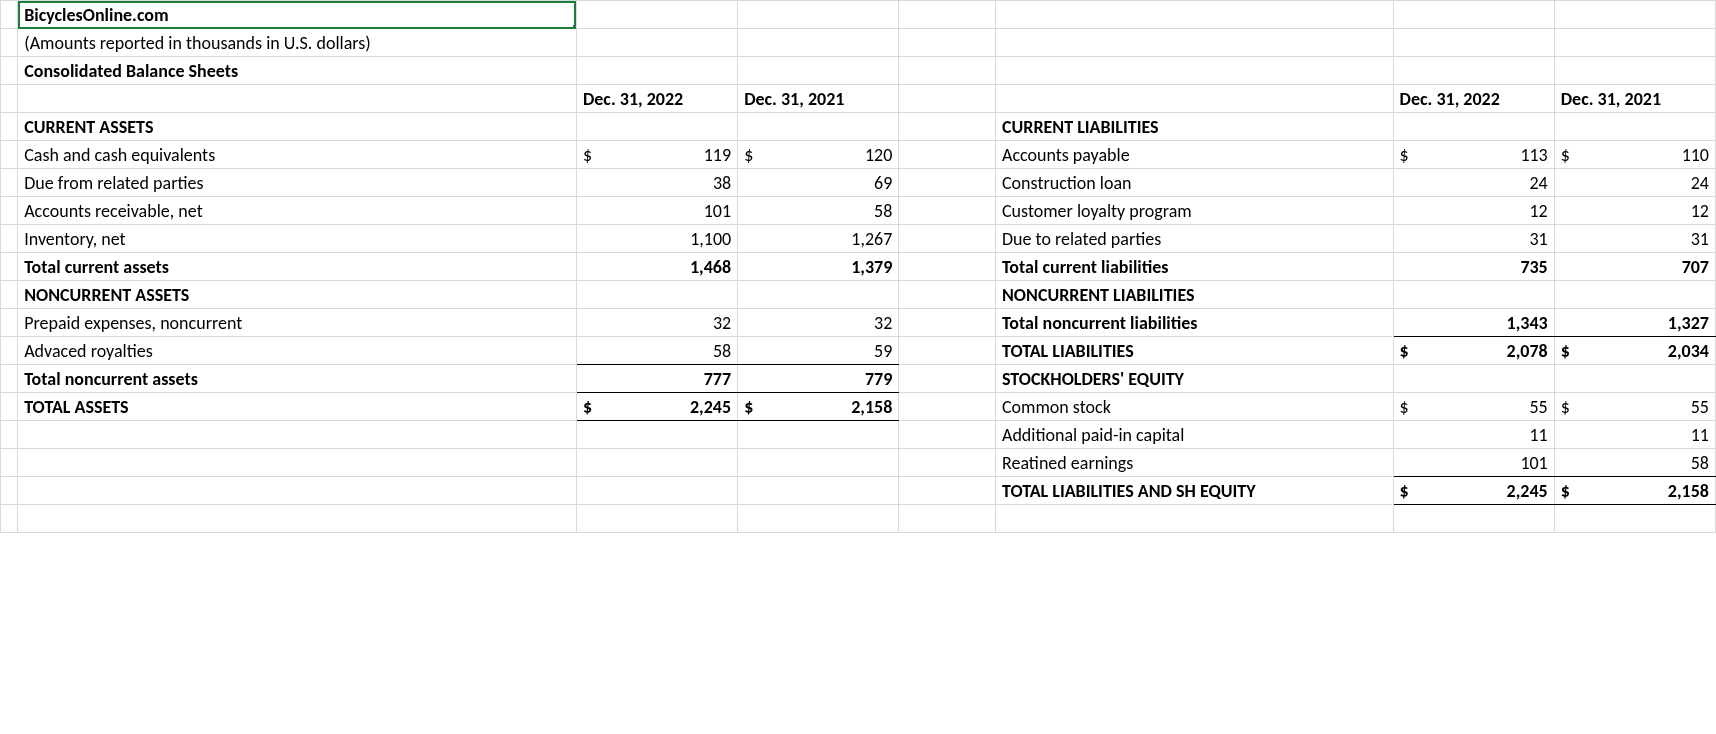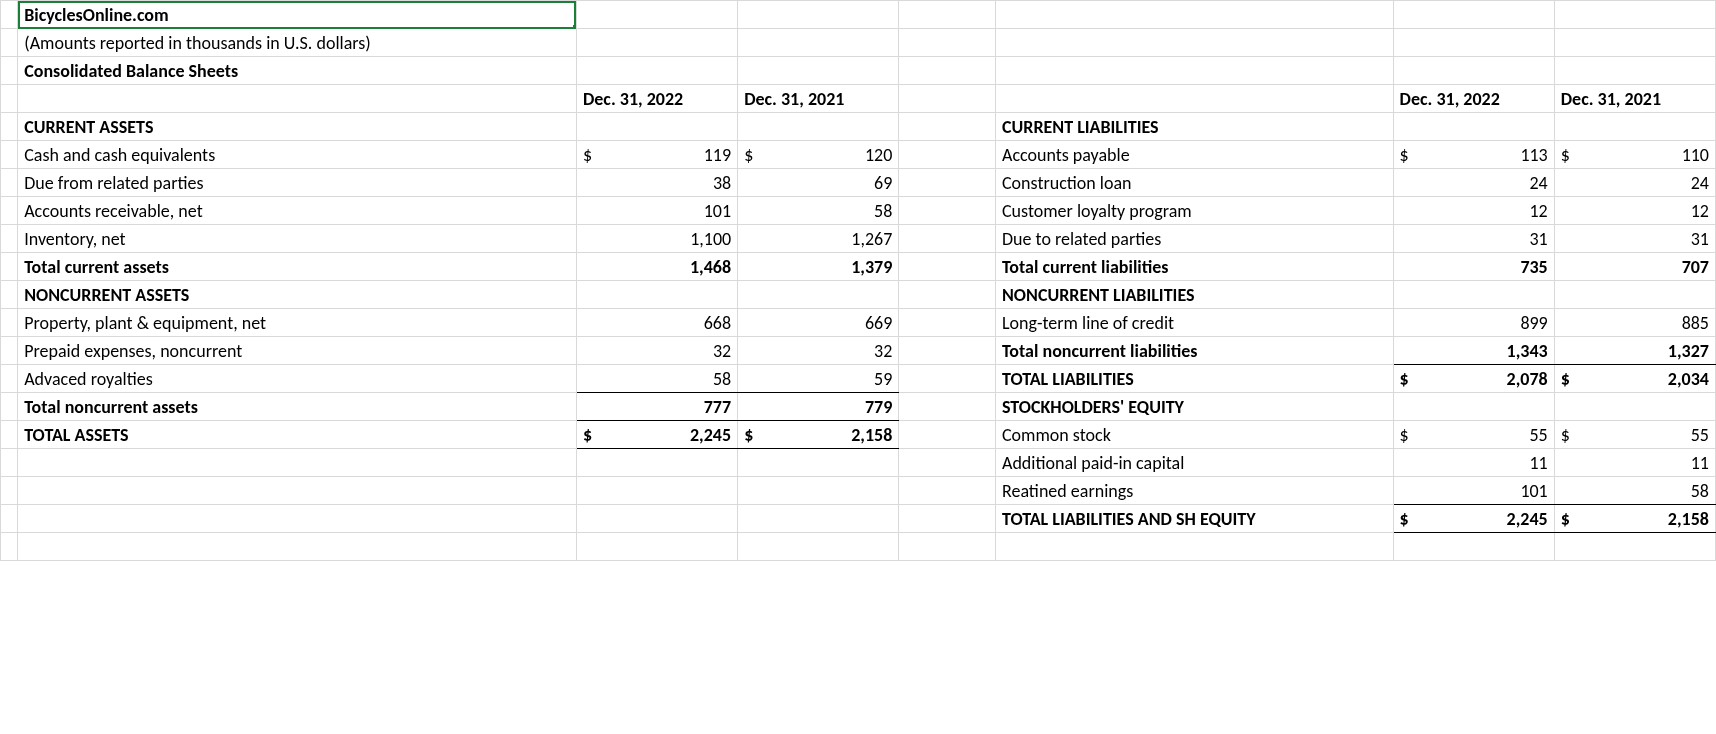--- a/index.html
+++ b/index.html
@@ -163,30 +163,20 @@
   <td class="b">NONCURRENT ASSETS</td>
   <td></td>
           <td></td>
           <td></td>
   <td class="b">NONCURRENT LIABILITIES</td>
   <td></td>
           <td></td>
 </tr>
 <tr>
   <td class="rownum"></td>
-  <td>Property, plant &amp; equipment, net</td>
-  <td class="right">668</td>
-  <td class="right">669</td>
-  <td></td>
-  <td>Long-term line of credit</td>
-  <td class="right">899</td>
-  <td class="right">885</td>
-</tr>
-<tr>
-  <td class="rownum"></td>
   <td>Prepaid expenses, noncurrent</td>
   <td class="right">32</td>
   <td class="right">32</td>
   <td></td>
   <td class="b">Total noncurrent liabilities</td>
   <td class="right b bb">1,343</td>
   <td class="right b bb">1,327</td>
 </tr>
 <tr>
   <td class="rownum"></td>

